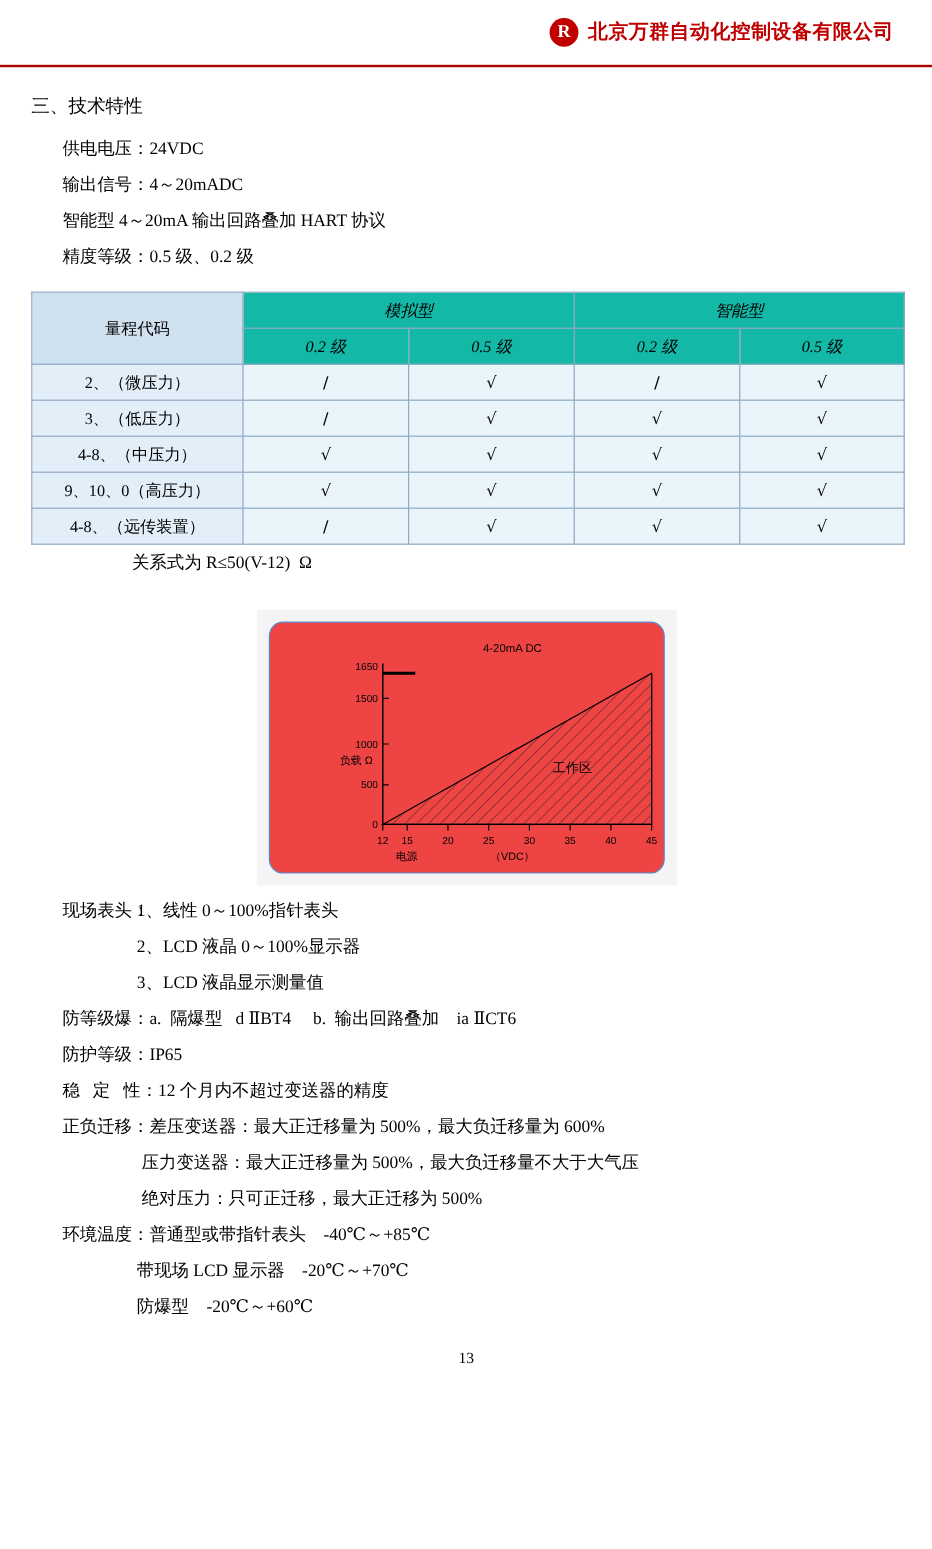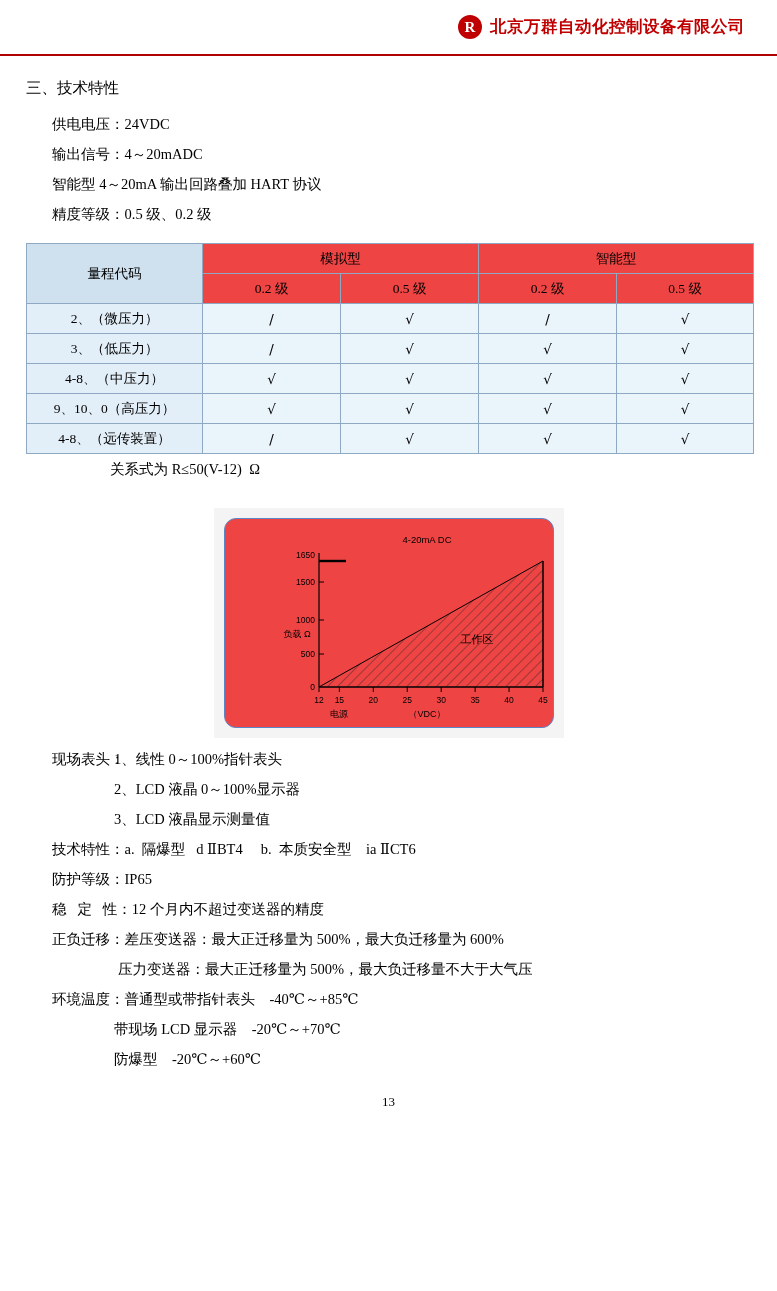--- a/index.html
+++ b/index.html
@@ -82,21 +82,22 @@
   }
   table.spec td, table.spec th {
     border: 1px solid #8ea9c1;
     font-size: 13.5px;
     font-weight: normal;
     text-align: center;
     height: 30px;
     box-sizing: border-box;
   }
   .th-head {
-    background: #ef4444;
+    background: #14b8a6;
+    font-style: italic;
   }
   .th-range {
     background: #cfe0ee;
     font-size: 14px;
   }
   .td-label {
     background: #e3eff8;
     text-align: center;
     font-size: 13.5px;
   }
@@ -268,26 +269,27 @@
           <text id="c-annotation" x="246" y="118" font-family="Liberation Sans, sans-serif" font-size="11" text-anchor="middle" fill="#000">工作区</text>
         </svg>
       </div>
     </div>
 
     <div class="line indent1">现场表头：</div>
     <div class="line indent2" style="margin-left:92px;margin-top:-30px">1、线性 0～100%指针表头</div>
     <div class="line indent2" style="margin-left:92px">2、LCD 液晶 0～100%显示器</div>
     <div class="line indent2" style="margin-left:92px">3、LCD 液晶显示测量值</div>
 
-    <div class="line indent1">技术特性：a.  隔爆型   d ⅡBT4     b.  本质安全型    ia ⅡCT6</div>
+    <div class="line indent1">防等级爆：a.  隔爆型   d ⅡBT4     b.  输出回路叠加    ia ⅡCT6</div>
     <div class="line indent1">防护等级：IP65</div>
     <div class="line indent1">稳   定   性：12 个月内不超过变送器的精度</div>
 
     <div class="line indent1">正负迁移：差压变送器：最大正迁移量为 500%，最大负迁移量为 600%</div>
     <div class="line indent3" style="margin-left:96px">压力变送器：最大正迁移量为 500%，最大负迁移量不大于大气压</div>
+    <div class="line indent3" style="margin-left:96px">绝对压力：只可正迁移，最大正迁移为 500%</div>
 
     <div class="line indent1">环境温度：普通型或带指针表头    -40℃～+85℃</div>
     <div class="line indent3" style="margin-left:92px">带现场 LCD 显示器    -20℃～+70℃</div>
     <div class="line indent3" style="margin-left:92px">防爆型    -20℃～+60℃</div>
 
   </div>
 
   <div class="footer">13</div>
 </div>
 

